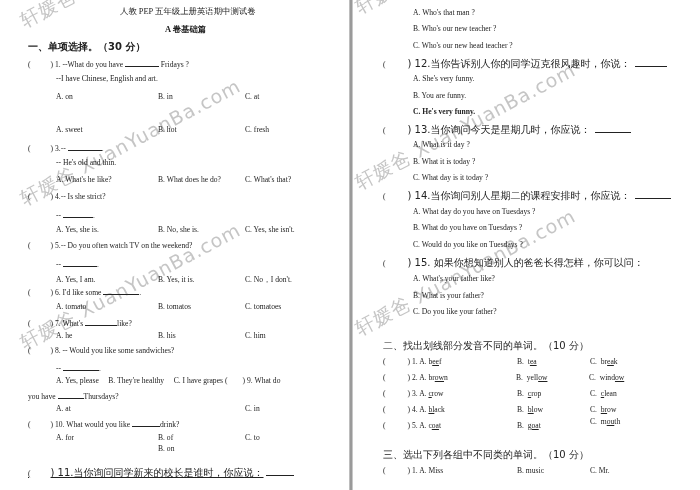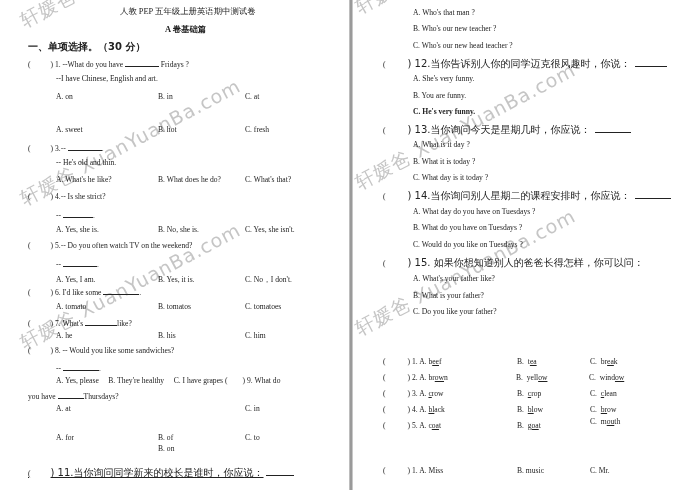--- a/index.html
+++ b/index.html
@@ -96,20 +96,23 @@
   </div>
   <div class="ln" style="left:56px;top:376px;white-space:pre;">A. Yes, please     B. They're healthy     C. I have grapes (        ) 9. What do</div>
 
   <div class="ln" style="left:28px;top:390px;">
     <span>you have </span><span class="blank" style="width:26px"></span><span>Thursdays?</span>
   </div>
   <div class="ln" style="left:56px;top:404px;">A. at</div>
   <div class="ln" style="left:158px;top:404px;margin-top:40px;">B. on</div>
   <div class="ln" style="left:245px;top:404px;">C. in</div>
 
+  <div class="ln" style="left:28px;top:418px;">
+    <span>(</span><span style="display:inline-block;width:20px"></span><span>) 10. What would you like </span><span class="blank" style="width:28px"></span><span>drink?</span>
+  </div>
   <div class="ln" style="left:56px;top:433px;">A. for</div>
   <div class="ln" style="left:158px;top:433px;">B. of</div>
   <div class="ln" style="left:245px;top:433px;">C. to</div>
 
   <div class="ln" style="left:28px;top:467px;text-decoration:underline;">
     <span>(</span><span style="display:inline-block;width:20px"></span><span class="cn">) 11.当你询问同学新来的校长是谁时，你应说：</span><span class="blank" style="width:28px;margin-left:2px"></span>
   </div>
 </div>
 
 <div class="divider"></div>
@@ -145,20 +148,21 @@
   <div class="ln" style="left:60px;top:223px;">B. What do you have on Tuesdays ?</div>
   <div class="ln" style="left:60px;top:240px;">C. Would do you like on Tuesdays ?</div>
 
   <div class="ln" style="left:30px;top:258px;">
     <span>(</span><span style="display:inline-block;width:22px"></span><span class="cn">) 15. 如果你想知道别人的爸爸长得怎样，你可以问：</span>
   </div>
   <div class="ln" style="left:60px;top:274px;">A. What's your father like?</div>
   <div class="ln" style="left:60px;top:291px;">B. What is your father?</div>
   <div class="ln" style="left:60px;top:307px;">C. Do you like your father?</div>
 
+  <div class="ln cn" style="left:30px;top:341px;">二、找出划线部分发音不同的单词。（10 分）</div>
 
   <div>
     <div class="ln" style="left:30px;top:357px;"><span>(</span><span style="display:inline-block;width:22px"></span><span>) 1.  A.</span>&nbsp;<span>b</span><span class="u">ee</span><span>f</span></div>
     <div class="ln" style="left:164px;top:357px;"><span>B.</span>&nbsp;&nbsp;<span>t</span><span class="u">ea</span><span></span></div>
     <div class="ln" style="left:237px;top:357px;"><span>C.</span>&nbsp;&nbsp;<span>br</span><span class="u">ea</span><span>k</span></div>
   </div>
   <div>
     <div class="ln" style="left:30px;top:373px;"><span>(</span><span style="display:inline-block;width:22px"></span><span>) 2.  A.</span>&nbsp;<span>br</span><span class="u">ow</span><span>n</span></div>
     <div class="ln" style="left:163px;top:373px;"><span>B.</span>&nbsp;&nbsp;<span>yell</span><span class="u">ow</span><span></span></div>
     <div class="ln" style="left:236px;top:373px;"><span>C.</span>&nbsp;&nbsp;<span>wind</span><span class="u">ow</span><span></span></div>
@@ -172,18 +176,19 @@
     <div class="ln" style="left:30px;top:405px;"><span>(</span><span style="display:inline-block;width:22px"></span><span>) 4.  A.</span>&nbsp;<span></span><span class="u">bl</span><span>ack</span></div>
     <div class="ln" style="left:164px;top:405px;"><span>B.</span>&nbsp;&nbsp;<span></span><span class="u">bl</span><span>ow</span></div>
     <div class="ln" style="left:237px;top:405px;"><span>C.</span>&nbsp;&nbsp;<span></span><span class="u">br</span><span>ow</span></div>
   </div>
   <div>
     <div class="ln" style="left:30px;top:421px;"><span>(</span><span style="display:inline-block;width:22px"></span><span>) 5.  A.</span>&nbsp;<span>c</span><span class="u">oa</span><span>t</span></div>
     <div class="ln" style="left:164px;top:421px;"><span>B.</span>&nbsp;&nbsp;<span>g</span><span class="u">oa</span><span>t</span></div>
     <div class="ln" style="left:237px;top:417px;"><span>C.</span>&nbsp;&nbsp;<span>m</span><span class="u">ou</span><span>th</span></div>
   </div>
 
+  <div class="ln cn" style="left:30px;top:450px;">三、选出下列各组中不同类的单词。（10 分）</div>
   <div class="ln" style="left:30px;top:466px;">
     <span>(</span><span style="display:inline-block;width:22px"></span><span>) 1. A. Miss</span>
   </div>
   <div class="ln" style="left:164px;top:466px;">B. music</div>
   <div class="ln" style="left:237px;top:466px;">C. Mr.</div>
 </div>
 
 </body></html>

